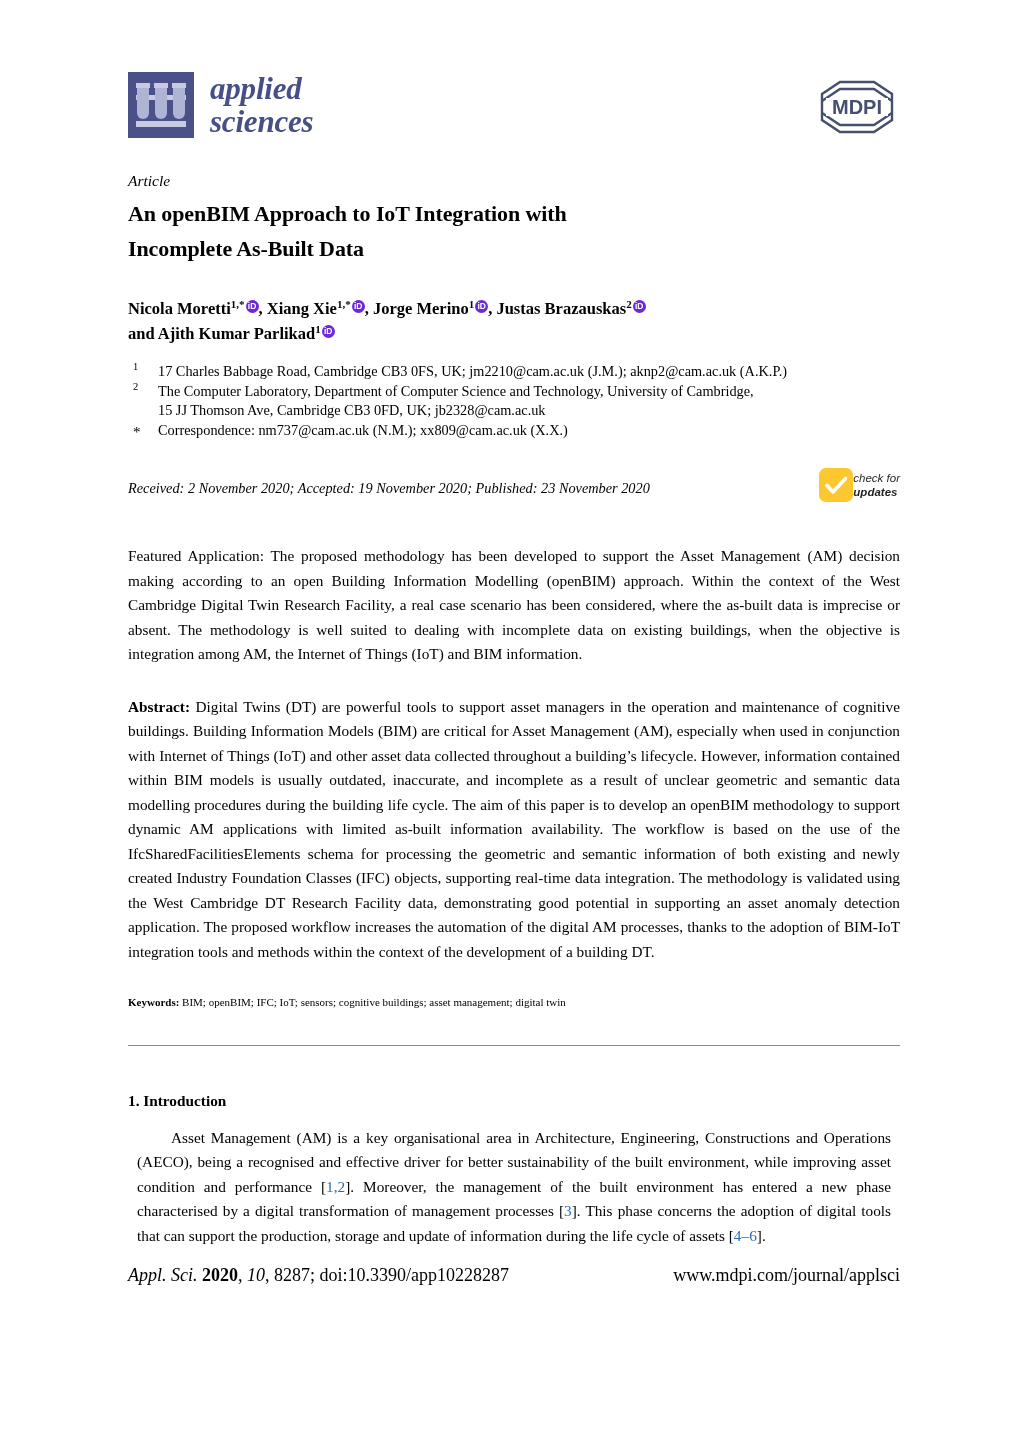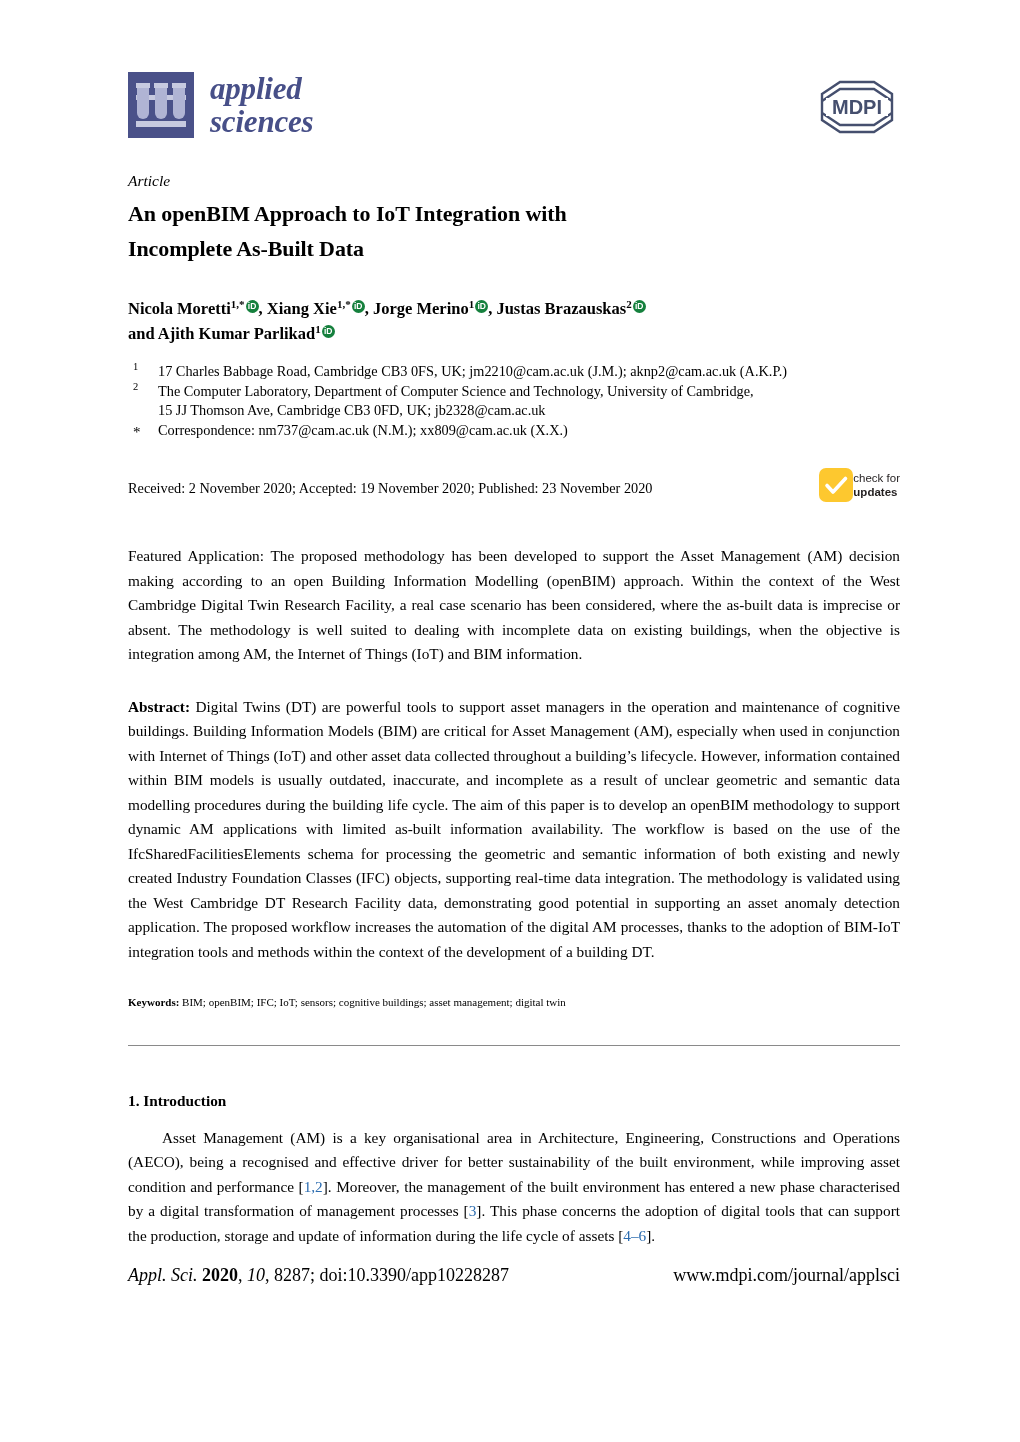--- a/index.html
+++ b/index.html
@@ -137,21 +137,21 @@
     font-size: 11px;
     font-weight: bold;
     vertical-align: super;
     line-height: 0;
   }
   .orcid {
     display: inline-block;
     width: 13px;
     height: 13px;
     border-radius: 50%;
-    background: #15803d;
+    background: #6d28d9;
     color: #ffffff;
     font-size: 8.5px;
     font-weight: bold;
     font-family: "Liberation Sans", sans-serif;
     line-height: 13px;
     text-align: center;
     vertical-align: 5px;
     margin-left: 1px;
     font-style: normal;
   }
@@ -184,20 +184,21 @@
   }
   .aff-body { flex: 1; }
   .aff-body div { white-space: nowrap; }
 
   
   .dates-row {
     position: relative;
     margin-top: 26px;
     margin-bottom: 34px;
     min-height: 42px;
+    font-style: italic;
   }
   .dates-text {
     font-size: 14.3px;
     line-height: 20px;
     padding-top: 10px;
   }
   .crossmark {
     position: absolute;
     right: 0;
     top: 0;
@@ -260,21 +261,21 @@
     font-size: 15.3px;
     font-weight: bold;
     line-height: 22px;
     margin-bottom: 14px;
   }
   .body-par {
     font-size: 15.3px;
     line-height: 24.5px;
     text-align: justify;
     text-indent: 34px;
-    margin: 0;
+    margin: 9px;
   }
   .cite { color: #2b6cb0; }
 
   
   .footer {
     position: absolute;
     left: 128px;
     right: 120px;
     bottom: 54px;
     display: flex;

